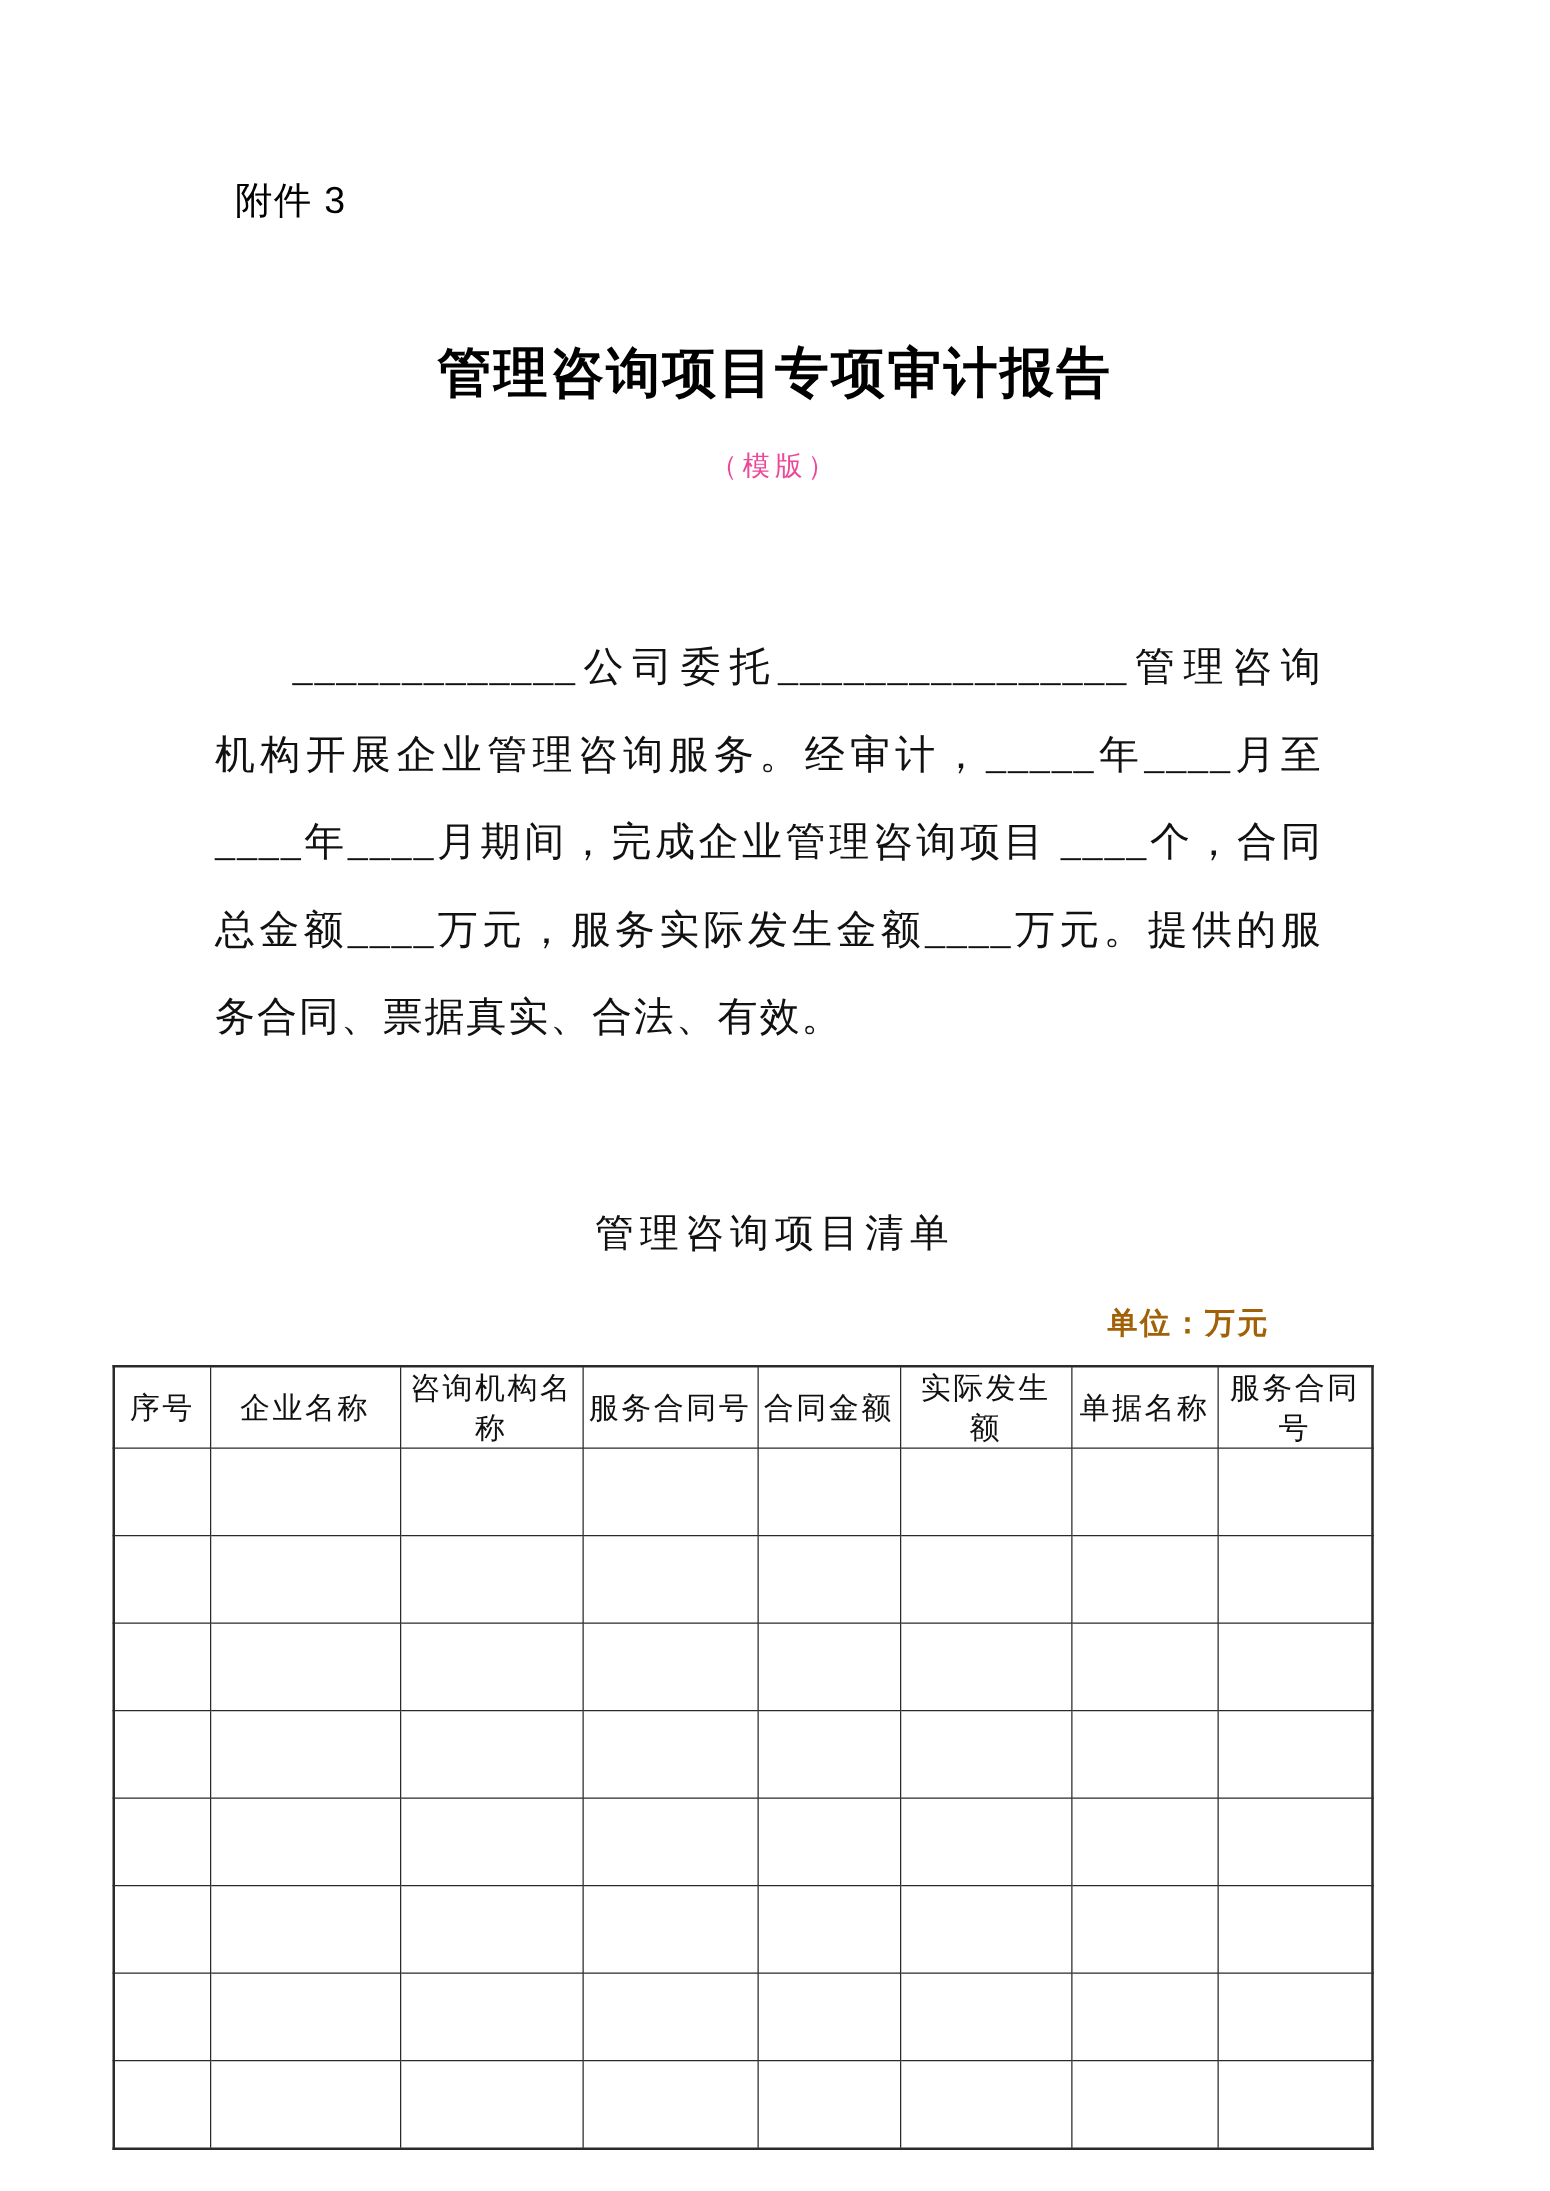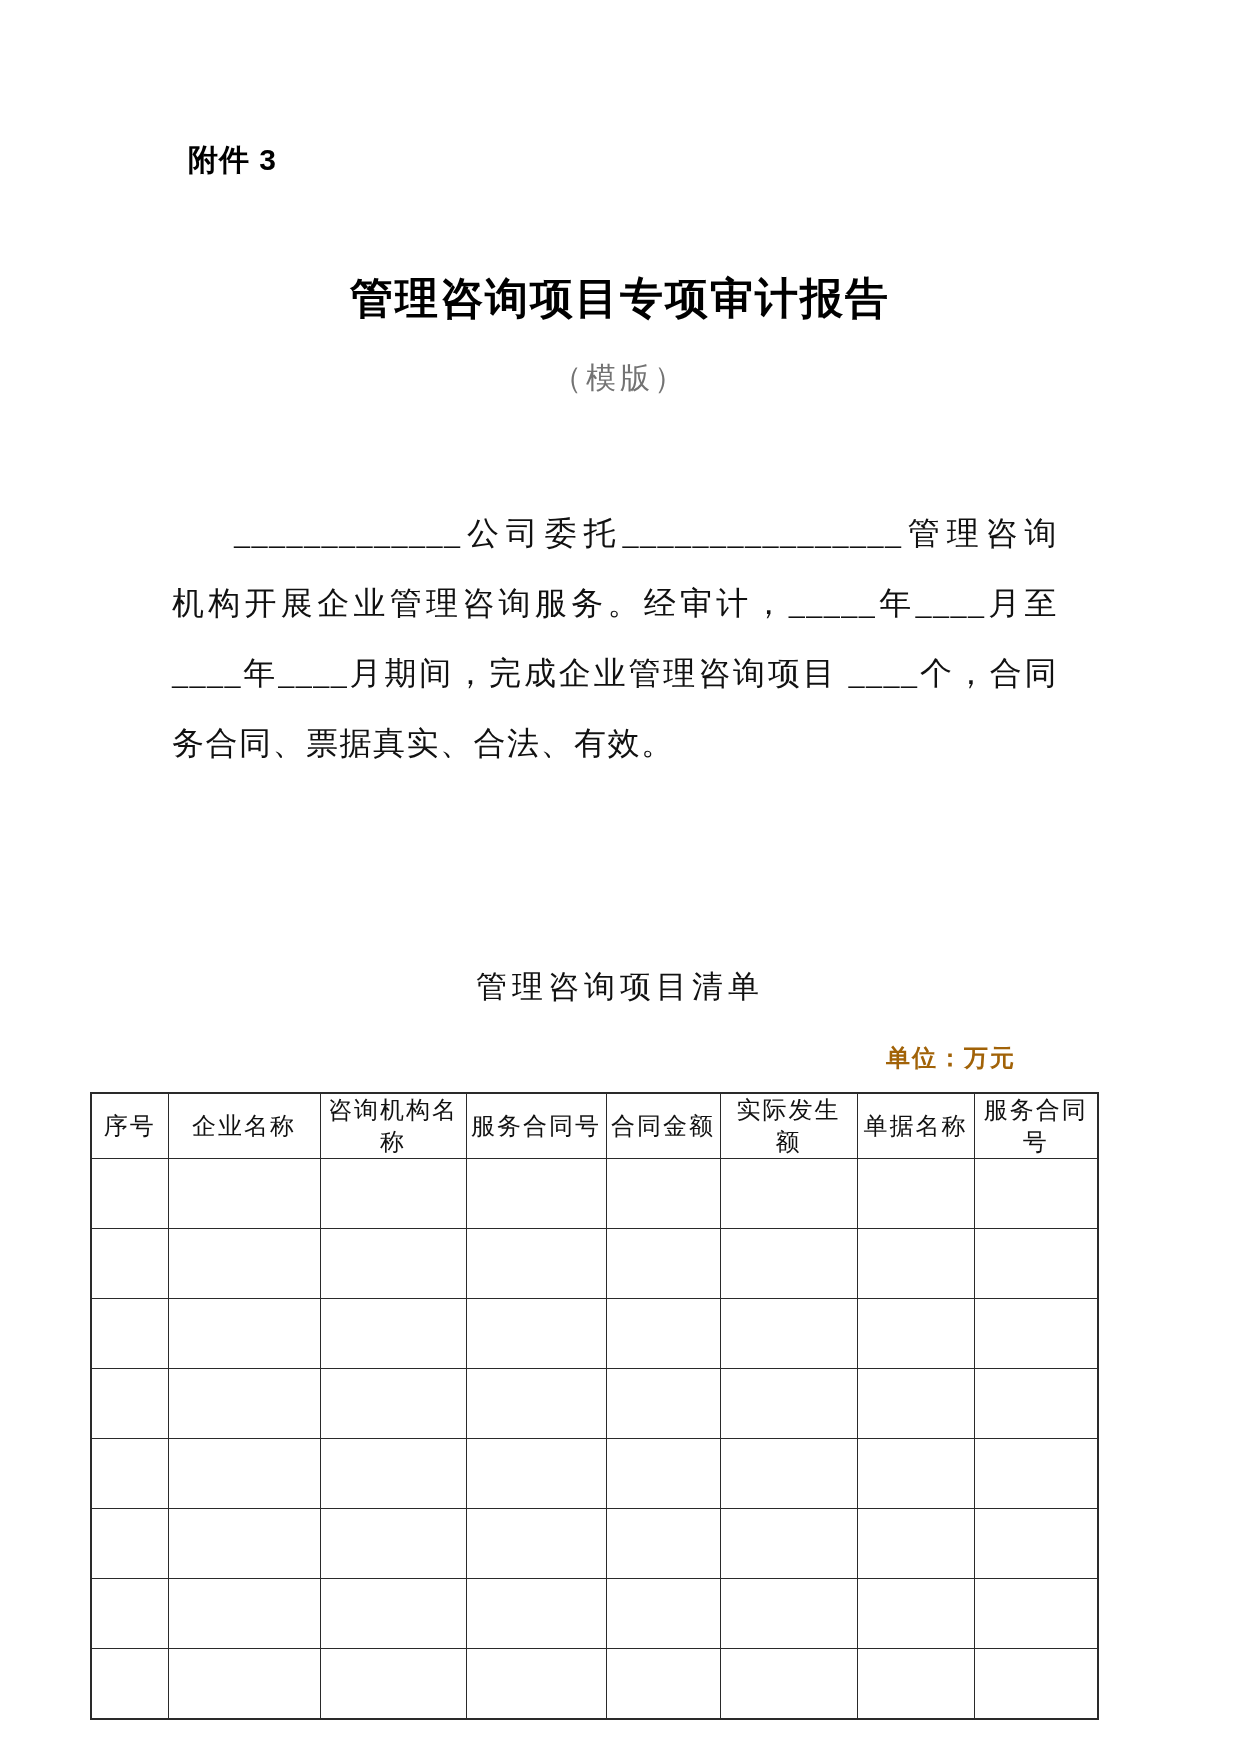--- a/index.html
+++ b/index.html
@@ -12,21 +12,21 @@
     background: #ffffff;
     color: #000000;
     overflow: hidden;
     font-family: "Liberation Serif", "DejaVu Serif", serif;
   }
   .attachment-label {
     position: absolute;
     left: 188px;
     top: 140px;
     font-family: "Liberation Sans", "DejaVu Sans", sans-serif;
-    font-weight: 700;
+    font-weight: 400;
     font-size: 30px;
     letter-spacing: 1px;
     color: #000;
   }
   .doc-title {
     position: absolute;
     left: 0;
     top: 250px;
     width: 100%;
     text-align: center;
@@ -36,23 +36,23 @@
     letter-spacing: 2px;
     color: #000;
     margin-top: 20px;
   }
   .doc-subtitle {
     position: absolute;
     left: 0;
     top: 358px;
     width: 100%;
     text-align: center;
-    font-size: 30px;
+    font-size: 22px;
     letter-spacing: 4px;
-    color: #737373;
+    color: #ec4899;
   }
   .body-text {
     position: absolute;
     left: 172px;
     top: 498px;
     width: 886px;
     font-size: 32px;
     line-height: 70px;
     letter-spacing: 1.5px;
     color: #111;
@@ -121,20 +121,21 @@
   <div class="attachment-label">附件 3</div>
 
   <div class="doc-title">管理咨询项目专项审计报告</div>
 
   <div class="doc-subtitle">（模版）</div>
 
   <div class="body-text">
     <div class="body-line indent">_____________公司委托________________管理咨询</div>
     <div class="body-line">机构开展企业管理咨询服务。经审计，_____年____月至</div>
     <div class="body-line">____年____月期间，完成企业管理咨询项目 ____个，合同</div>
+    <div class="body-line">总金额____万元，服务实际发生金额____万元。提供的服</div>
     <div class="body-line no-justify">务合同、票据真实、合法、有效。</div>
   </div>
 
   <div class="list-title">管理咨询项目清单</div>
 
   <div class="unit-label">单位：万元</div>
 
   <table class="projects-table">
     <colgroup>
       <col class="c-seq">

